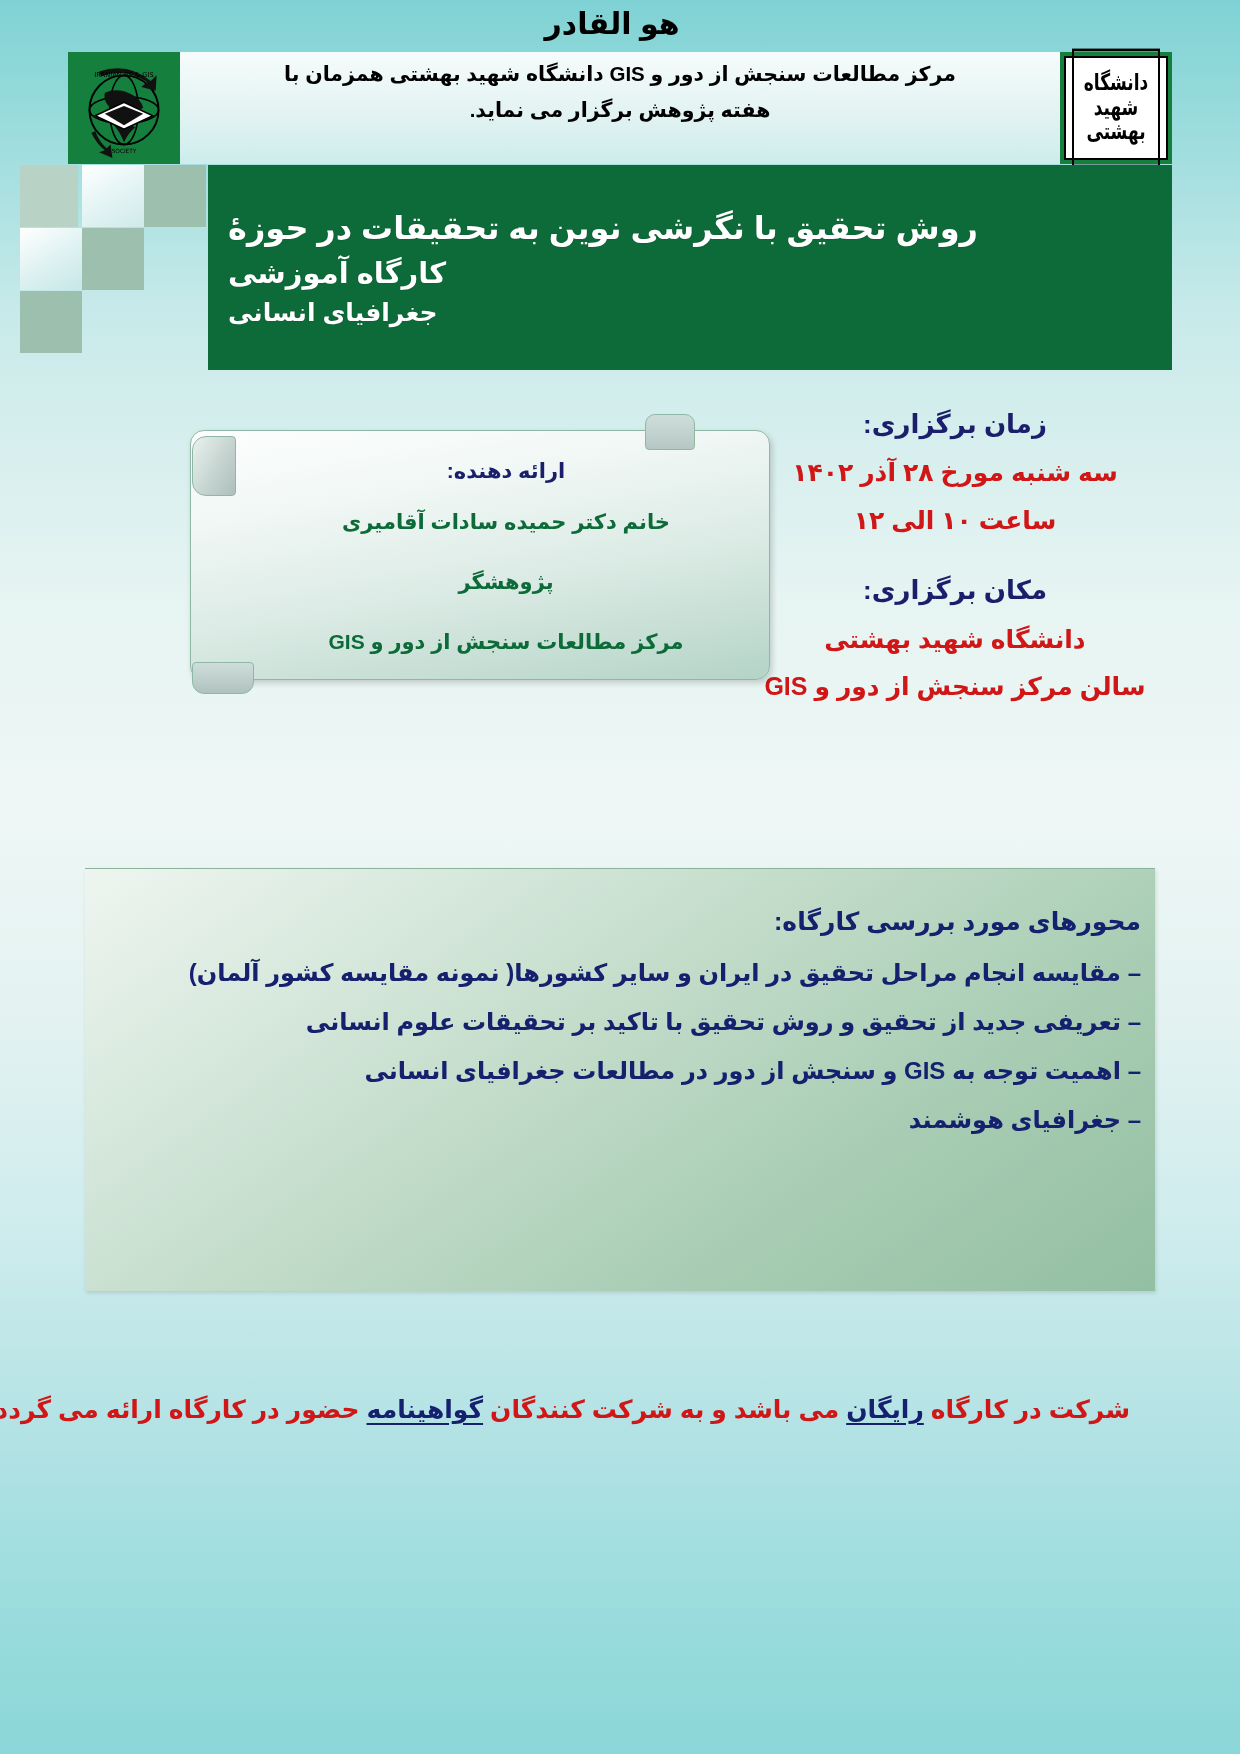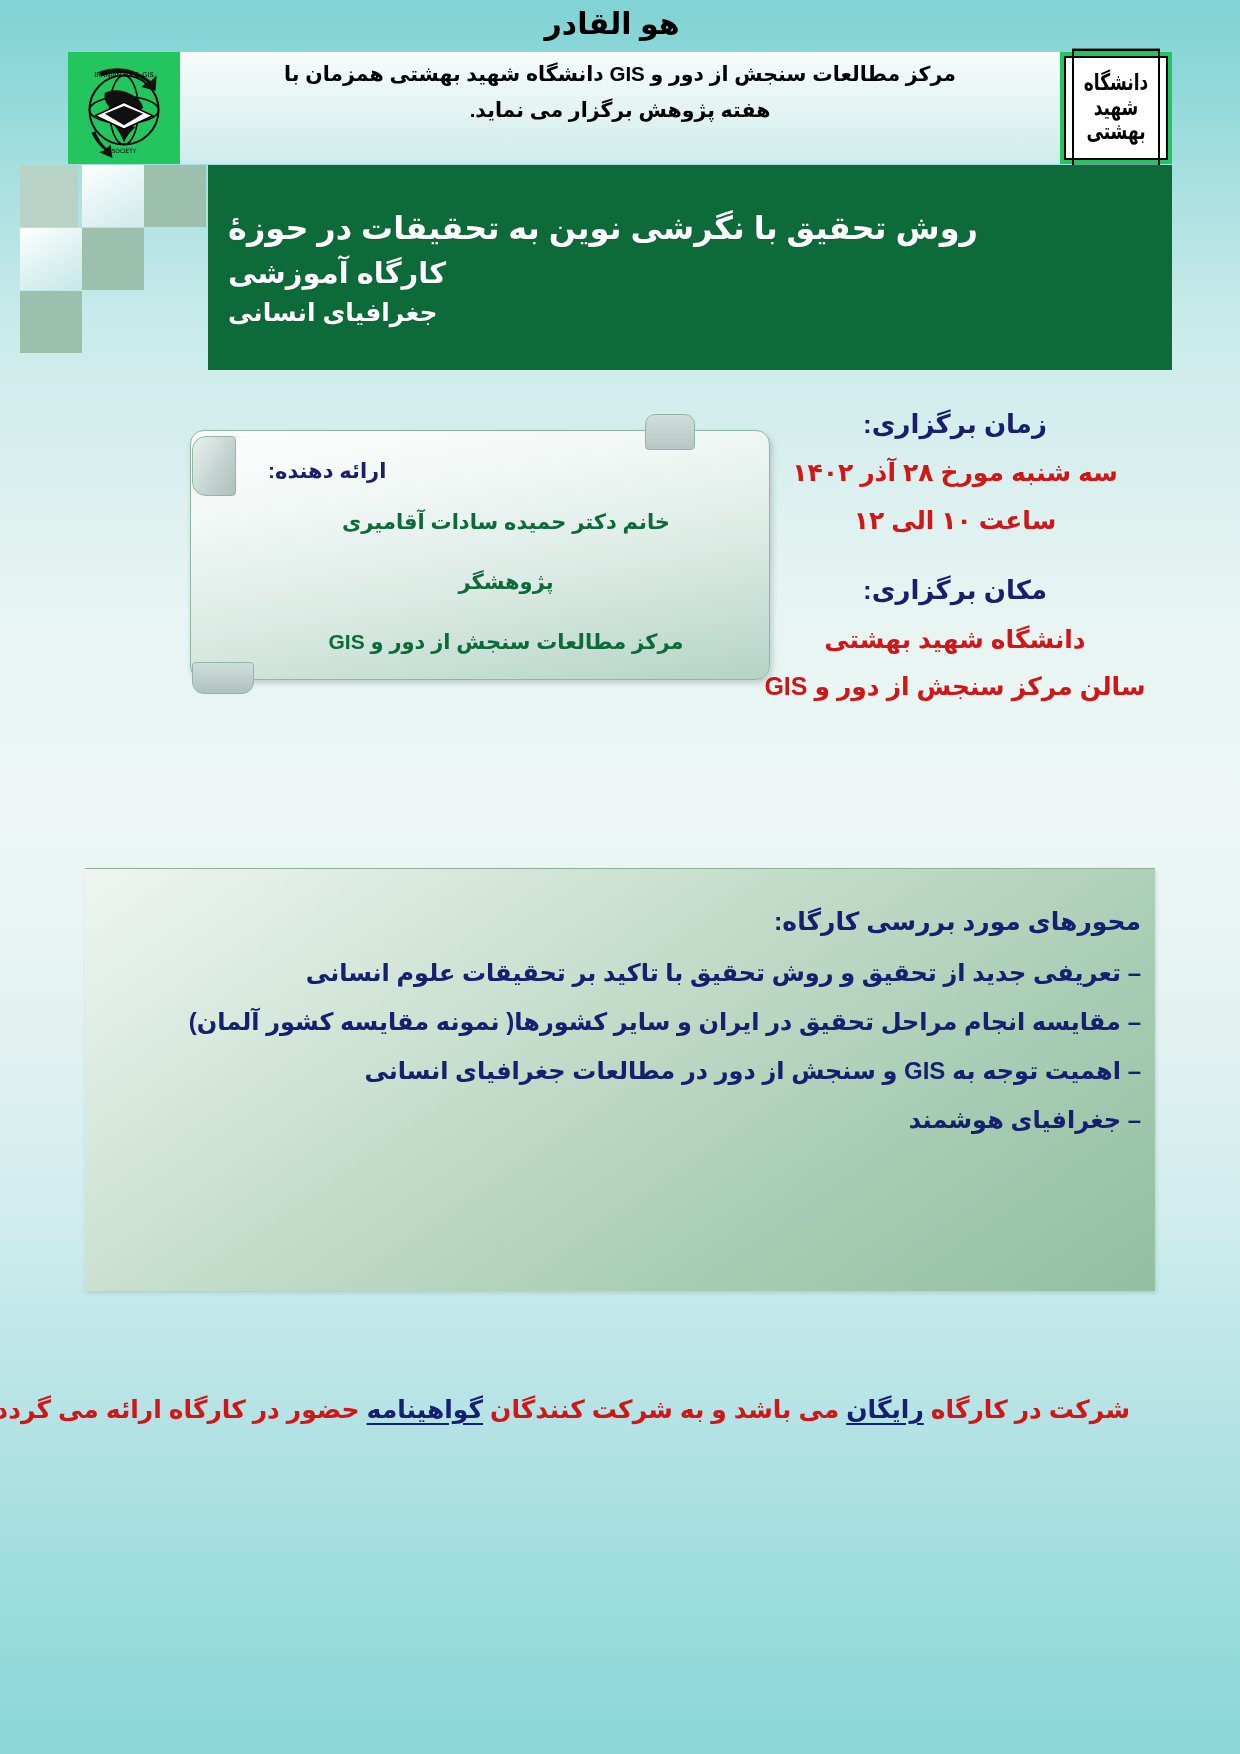--- a/index.html
+++ b/index.html
@@ -17,21 +17,21 @@
     font-size:30px;font-weight:bold;color:#000;
     letter-spacing:1px;
   }
 
   
   .header-bar{
     position:absolute;top:52px;right:68px;left:68px;height:112px;
     display:flex;flex-direction:row;align-items:stretch;
   }
   .logo-box{
-    width:112px;height:112px;background:#22c55e;
+    width:112px;height:112px;background:#15803d;
     display:flex;align-items:center;justify-content:center;flex:none;
     box-sizing:border-box;
   }
   .logo-box.right-seal{border:0;}
   .header-text{
     flex:1;background:linear-gradient(180deg,#f6fcfb 0%,#e2f3f2 55%,#cdecec 100%);
     display:flex;flex-direction:column;align-items:center;
     padding:4px 14px;box-sizing:border-box;
     font-size:20.5px;font-weight:bold;color:#000;line-height:1.75;
     text-align:center;
@@ -117,21 +117,21 @@
     position:absolute;bottom:-14px;left:2px;width:60px;height:30px;
     border:1.5px solid #8fb8a4;border-radius:4px 4px 12px 12px;
     background:linear-gradient(180deg,#cfdedb 0%,#afc2be 100%);
   }
   .scroll-text{
     position:absolute;top:28px;right:26px;left:78px;
     text-align:center;
   }
   .scroll-text .presenter-label{
     font-size:21px;font-weight:bold;color:#1b1f6b;
-    text-align:left;line-height:1.2;white-space:nowrap;
+    text-align:center;line-height:1.2;white-space:nowrap;
   }
   .scroll-text .ln{
     font-size:21px;font-weight:bold;color:#0c6b38;
     line-height:1.95;white-space:nowrap;margin-top:19px;
   }
 
   
   .topics{
     position:absolute;top:868px;right:85px;left:85px;height:423px;
     background:linear-gradient(145deg,#eef5f0 0%,#dcebe1 18%,#c4ddcb 42%,#a9cdb4 70%,#93bfa2 100%);
@@ -226,21 +226,21 @@
   <div class="scroll-text">
     <div class="presenter-label">ارائه دهنده:</div>
     <div class="ln">خانم دکتر حمیده سادات آقامیری</div>
     <div class="ln">پژوهشگر</div>
     <div class="ln">مرکز مطالعات سنجش از دور و GIS</div>
   </div>
 </div>
 
 <div class="topics">
   <div class="title">محورهای مورد بررسی کارگاه:</div>
+  <div class="bullet">– مقایسه انجام مراحل تحقیق در ایران و سایر کشورها( نمونه مقایسه کشور آلمان)</div>
   <div class="bullet">– تعریفی جدید از تحقیق و روش تحقیق با تاکید بر تحقیقات علوم انسانی</div>
-  <div class="bullet">– مقایسه انجام مراحل تحقیق در ایران و سایر کشورها( نمونه مقایسه کشور آلمان)</div>
   <div class="bullet">– اهمیت توجه به GIS و سنجش از دور در مطالعات جغرافیای انسانی</div>
   <div class="bullet">– جغرافیای هوشمند</div>
 </div>
 
 <div class="footer">
   <span>شرکت در کارگاه </span><span class="u">رایگان</span><span> می باشد و  به شرکت کنندگان </span><span class="u">گواهینامه</span><span> حضور در کارگاه ارائه می گردد.</span>
 </div>
 
 </body></html>

